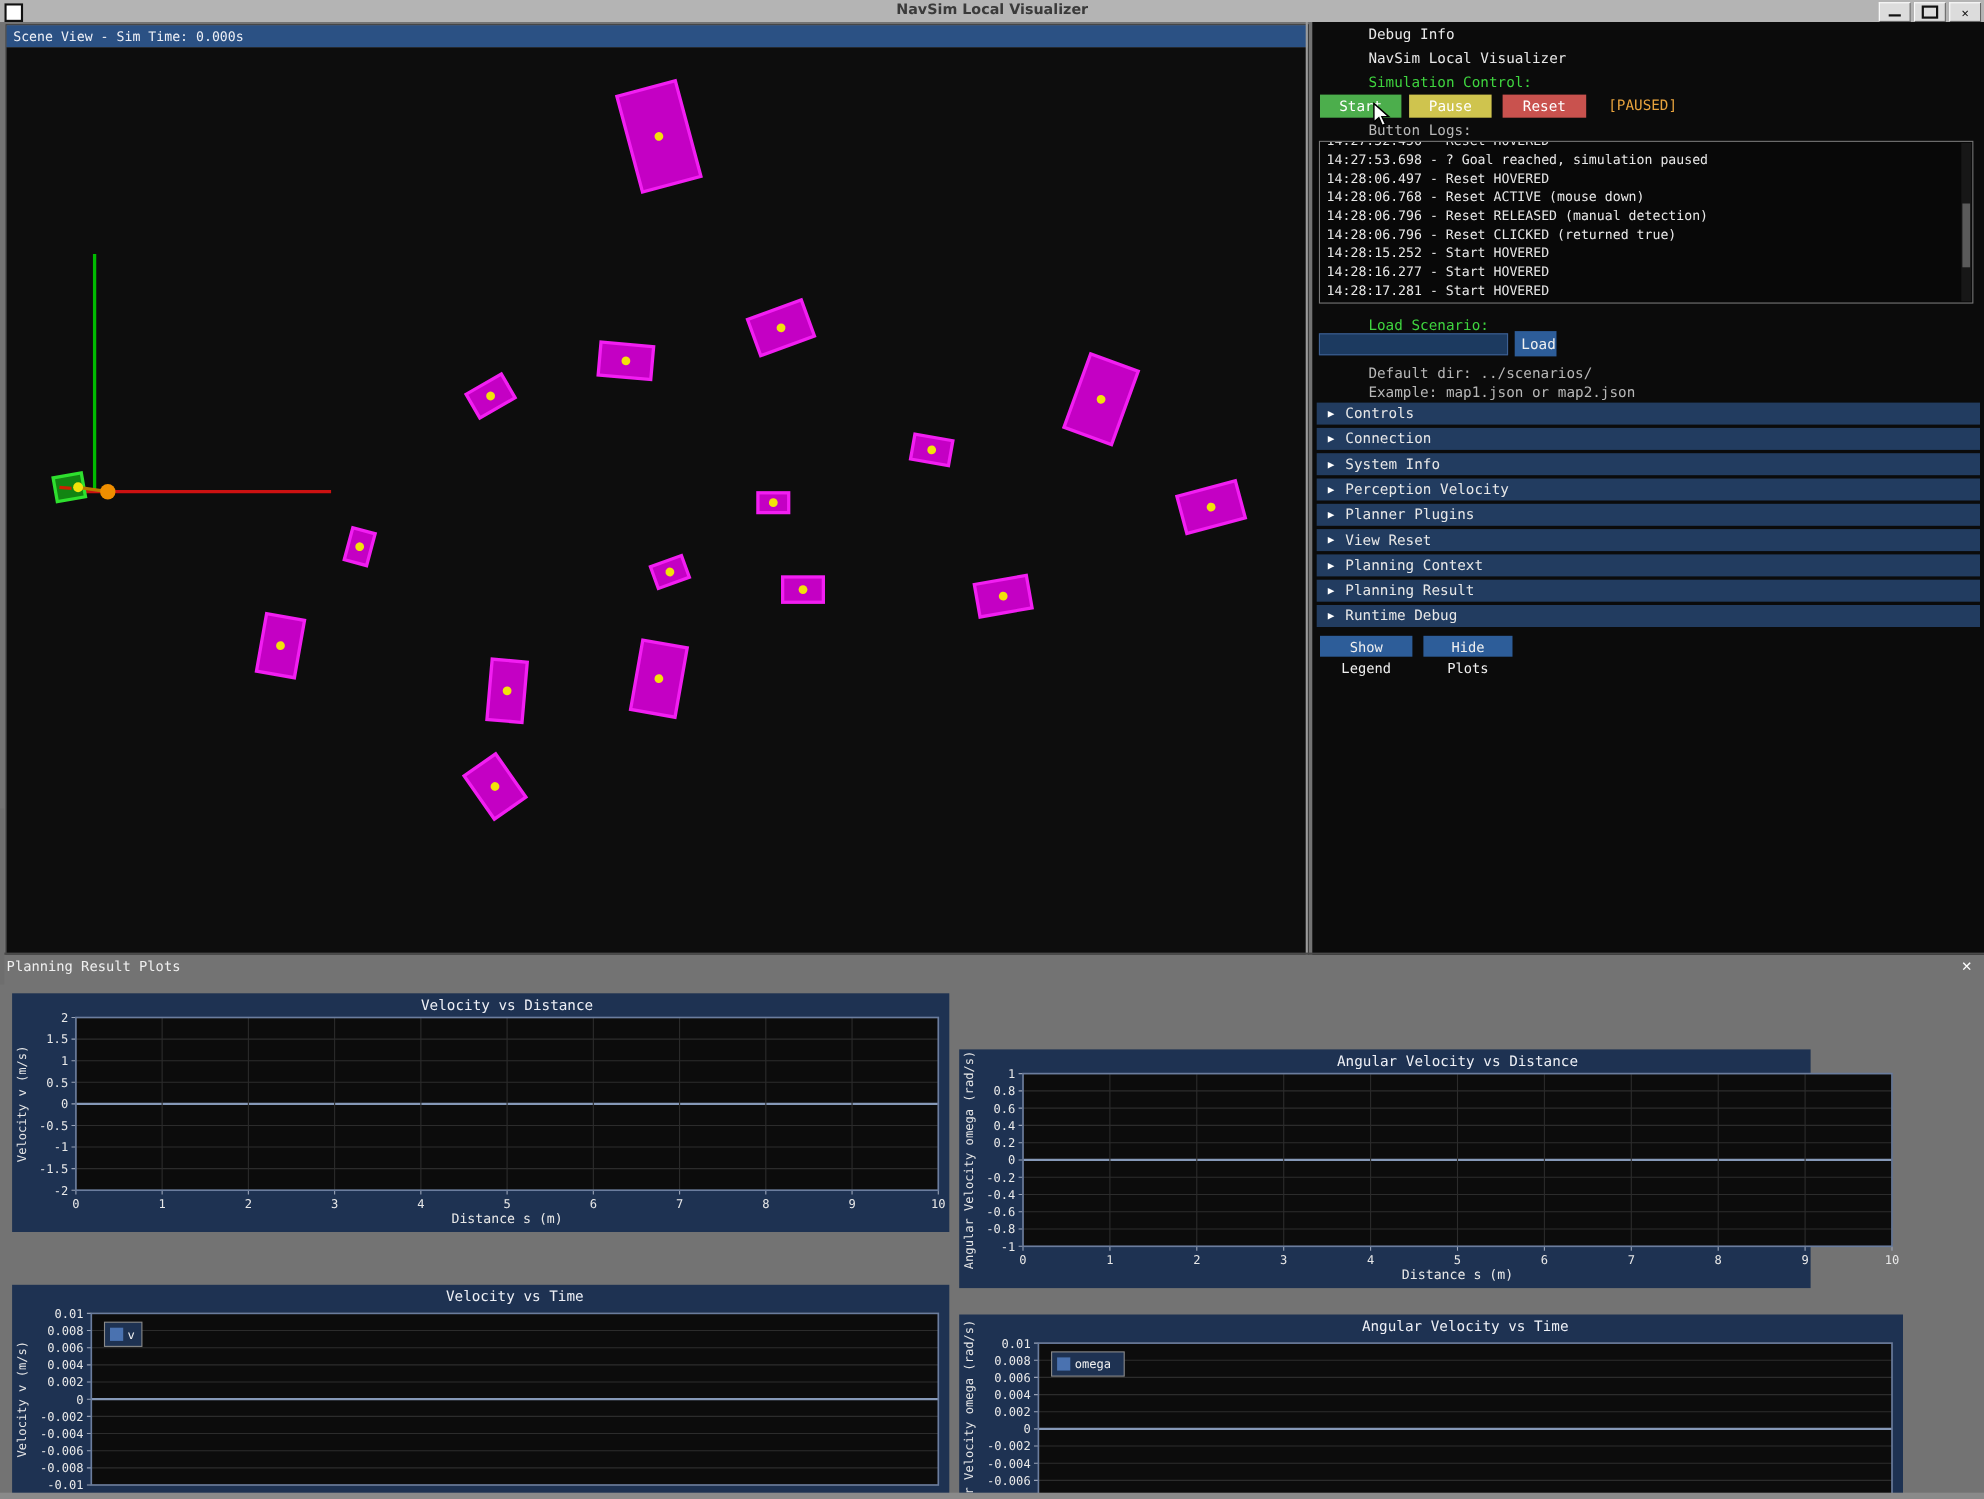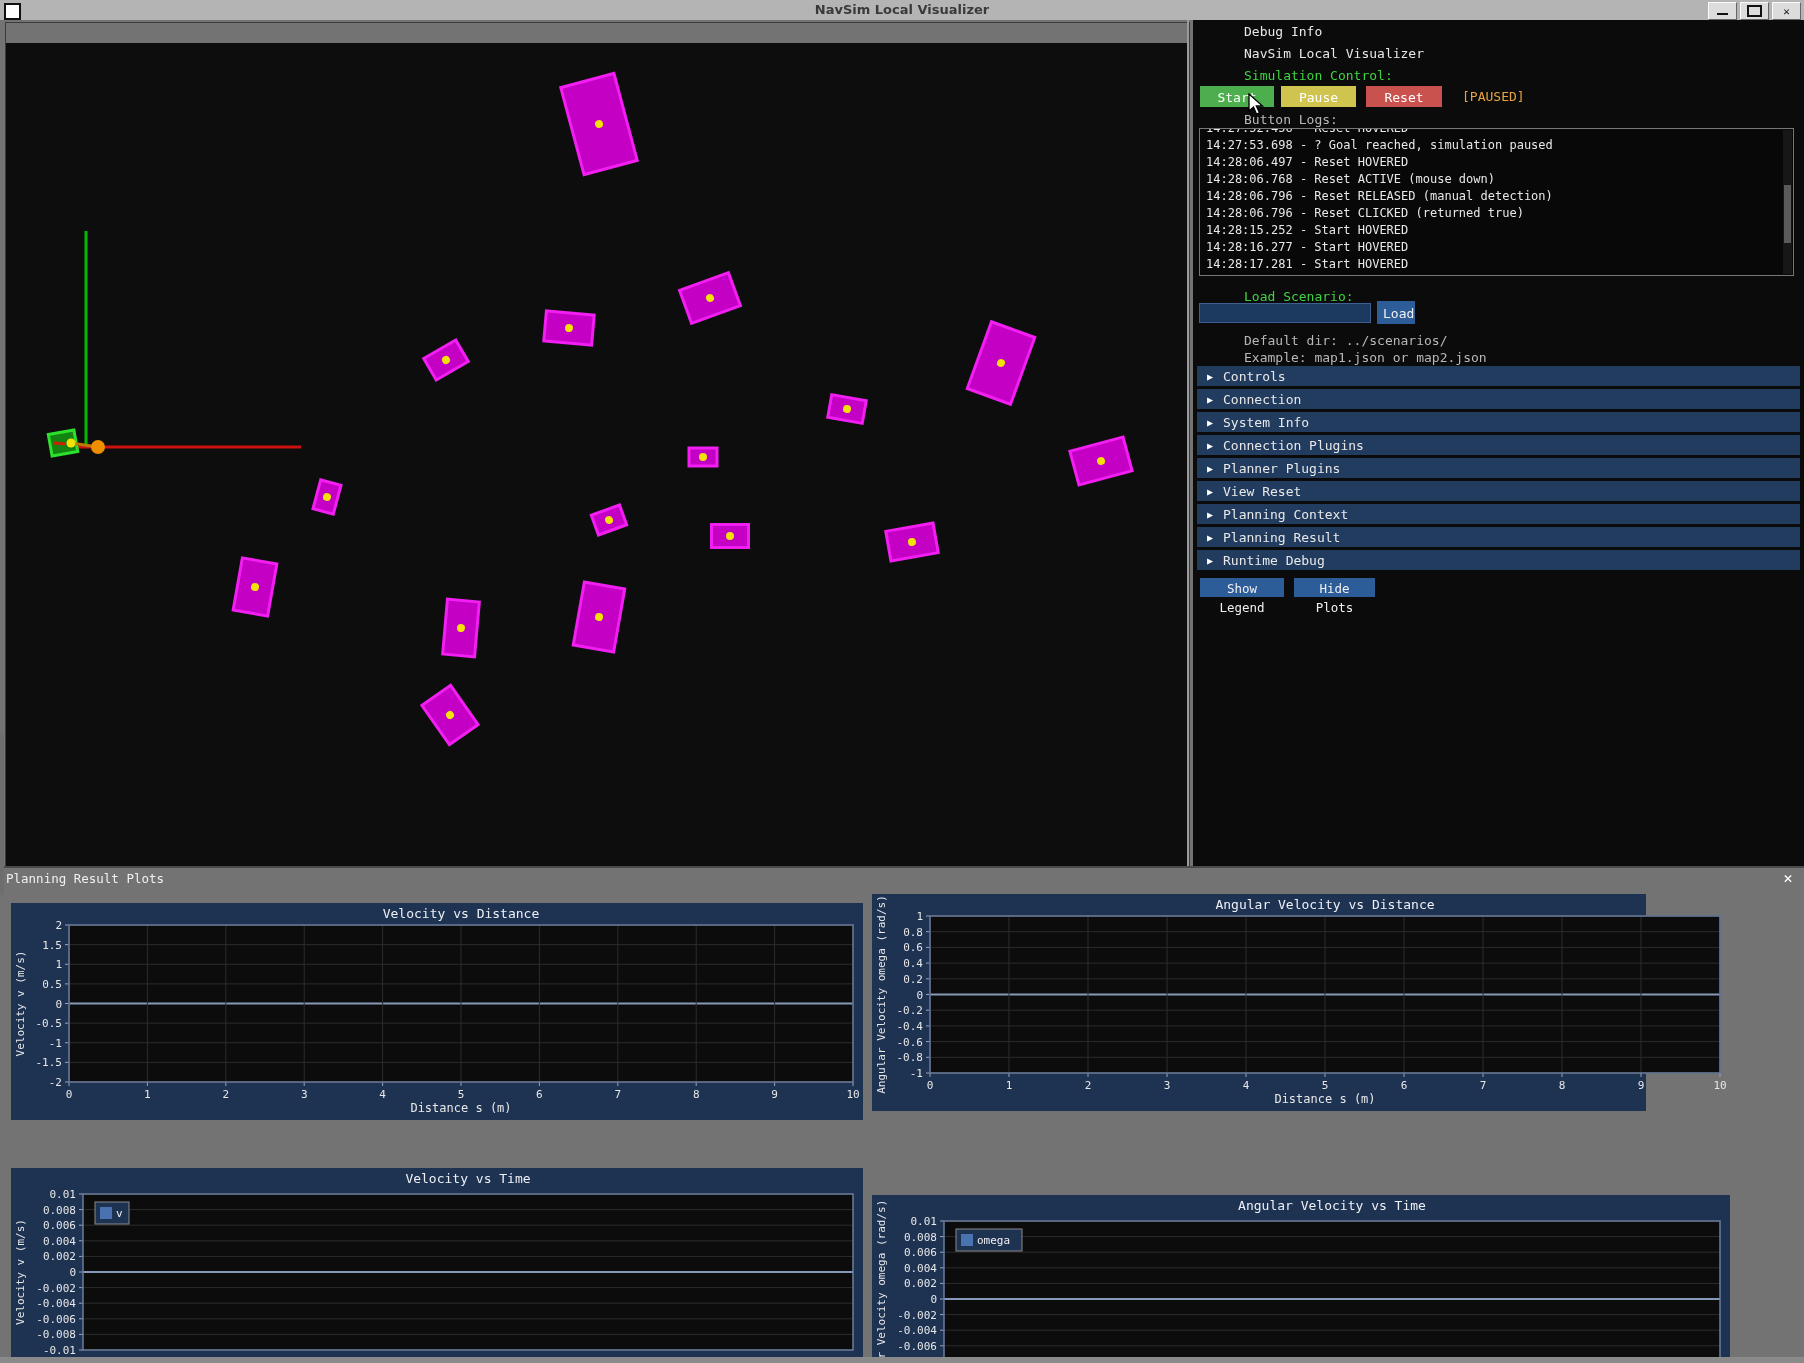--- a/index.html
+++ b/index.html
@@ -77,20 +77,21 @@
       <div class="win-btn">
           <span class="glyph-max"></span>
         </div>
       <div class="win-btn">
           <span>✕</span>
         </div>
     </div>
   </div>
 
   <div class="scene-panel">
+    <div class="scene-header">Scene View - Sim Time: 0.000s</div>
     <svg id="scene-svg" width="1183" height="824" viewBox="0 0 1183 824">
         <line x1="80" y1="188" x2="80" y2="404" stroke="#00bb00" stroke-width="3"></line>
         <line x1="52" y1="404" x2="295" y2="404" stroke="#cc1111" stroke-width="3"></line>
         <rect x="44" y="389" width="26" height="22" fill="#128412" stroke="#2ee02e" stroke-width="3" transform="rotate(-10 57 400)"></rect>
         <line x1="48" y1="400" x2="59" y2="401" stroke="#cc2200" stroke-width="3"></line>
         <line x1="65" y1="400" x2="92" y2="404" stroke="#b87a00" stroke-width="3"></line>
         <circle cx="65" cy="400" r="4.5" fill="#f2e20a"></circle>
         <circle cx="92" cy="404" r="7" fill="#ef8e00"></circle>
         <g transform="rotate(-15 593 81)">
           <rect x="565.5" y="36" width="55" height="90" fill="#c400c4" stroke="#f21ef2" stroke-width="3"></rect>
@@ -193,21 +194,21 @@
         <div class="section-bar">
           <span class="section-arrow">▶</span>
           <span>Connection</span>
         </div>
         <div class="section-bar">
           <span class="section-arrow">▶</span>
           <span>System Info</span>
         </div>
         <div class="section-bar">
           <span class="section-arrow">▶</span>
-          <span>Connection Plugins</span>
+          <span>Perception Velocity</span>
         </div>
         <div class="section-bar">
           <span class="section-arrow">▶</span>
           <span>Planner Plugins</span>
         </div>
         <div class="section-bar">
           <span class="section-arrow">▶</span>
           <span>View Reset</span>
         </div>
         <div class="section-bar">
@@ -292,21 +293,21 @@
         <line x1="763.6" y1="22" x2="763.6" y2="179" stroke="#2c2c2c"></line>
         <line x1="763.6" y1="179" x2="763.6" y2="183" stroke="#9aa4b8"></line>
         <text x="763.6" y="195" fill="#e8e8e8" font-size="11" text-anchor="middle" font-family="DejaVu Sans Mono, monospace">9</text>
         <line x1="842" y1="22" x2="842" y2="179" stroke="#2c2c2c"></line>
         <line x1="842" y1="179" x2="842" y2="183" stroke="#9aa4b8"></line>
         <text x="842" y="195" fill="#e8e8e8" font-size="11" text-anchor="middle" font-family="DejaVu Sans Mono, monospace">10</text>
         <rect x="58" y="22" width="784" height="157" fill="none" stroke="#6b7d9e" stroke-width="1.5"></rect>
         <text x="450" y="209" fill="#e8e8e8" font-size="12" text-anchor="middle" font-family="DejaVu Sans Mono, monospace">Distance s (m)</text>
         <text transform="translate(13 100.5) rotate(-90)" fill="#e8e8e8" font-size="11" text-anchor="middle" font-family="DejaVu Sans Mono, monospace">Velocity v (m/s)</text>
       </svg></div>
-  <div class="chart" id="chart1" style="left:872px;top:894px;width:774px;height:217px"><svg width="858" height="217" viewBox="0 0 858 217">
+  <div class="chart" id="chart1" style="left:872px;top:954px;width:774px;height:217px"><svg width="858" height="217" viewBox="0 0 858 217">
         <text x="453" y="15" fill="#eef0f6" font-size="13" text-anchor="middle" font-family="DejaVu Sans Mono, monospace">Angular Velocity vs Distance</text>
         <rect x="58" y="22" width="790" height="157" fill="#0c0c0c"></rect>
         <line x1="58" y1="22" x2="848" y2="22" stroke="#2c2c2c" stroke-width="1"></line>
         <line x1="54" y1="22" x2="58" y2="22" stroke="#9aa4b8"></line>
         <text x="51" y="26" fill="#e8e8e8" font-size="11" text-anchor="end" font-family="DejaVu Sans Mono, monospace">1</text>
         <line x1="58" y1="37.699999999999996" x2="848" y2="37.699999999999996" stroke="#2c2c2c" stroke-width="1"></line>
         <line x1="54" y1="37.699999999999996" x2="58" y2="37.699999999999996" stroke="#9aa4b8"></line>
         <text x="51" y="41.699999999999996" fill="#e8e8e8" font-size="11" text-anchor="end" font-family="DejaVu Sans Mono, monospace">0.8</text>
         <line x1="58" y1="53.400000000000006" x2="848" y2="53.400000000000006" stroke="#2c2c2c" stroke-width="1"></line>
         <line x1="54" y1="53.400000000000006" x2="58" y2="53.400000000000006" stroke="#9aa4b8"></line>

